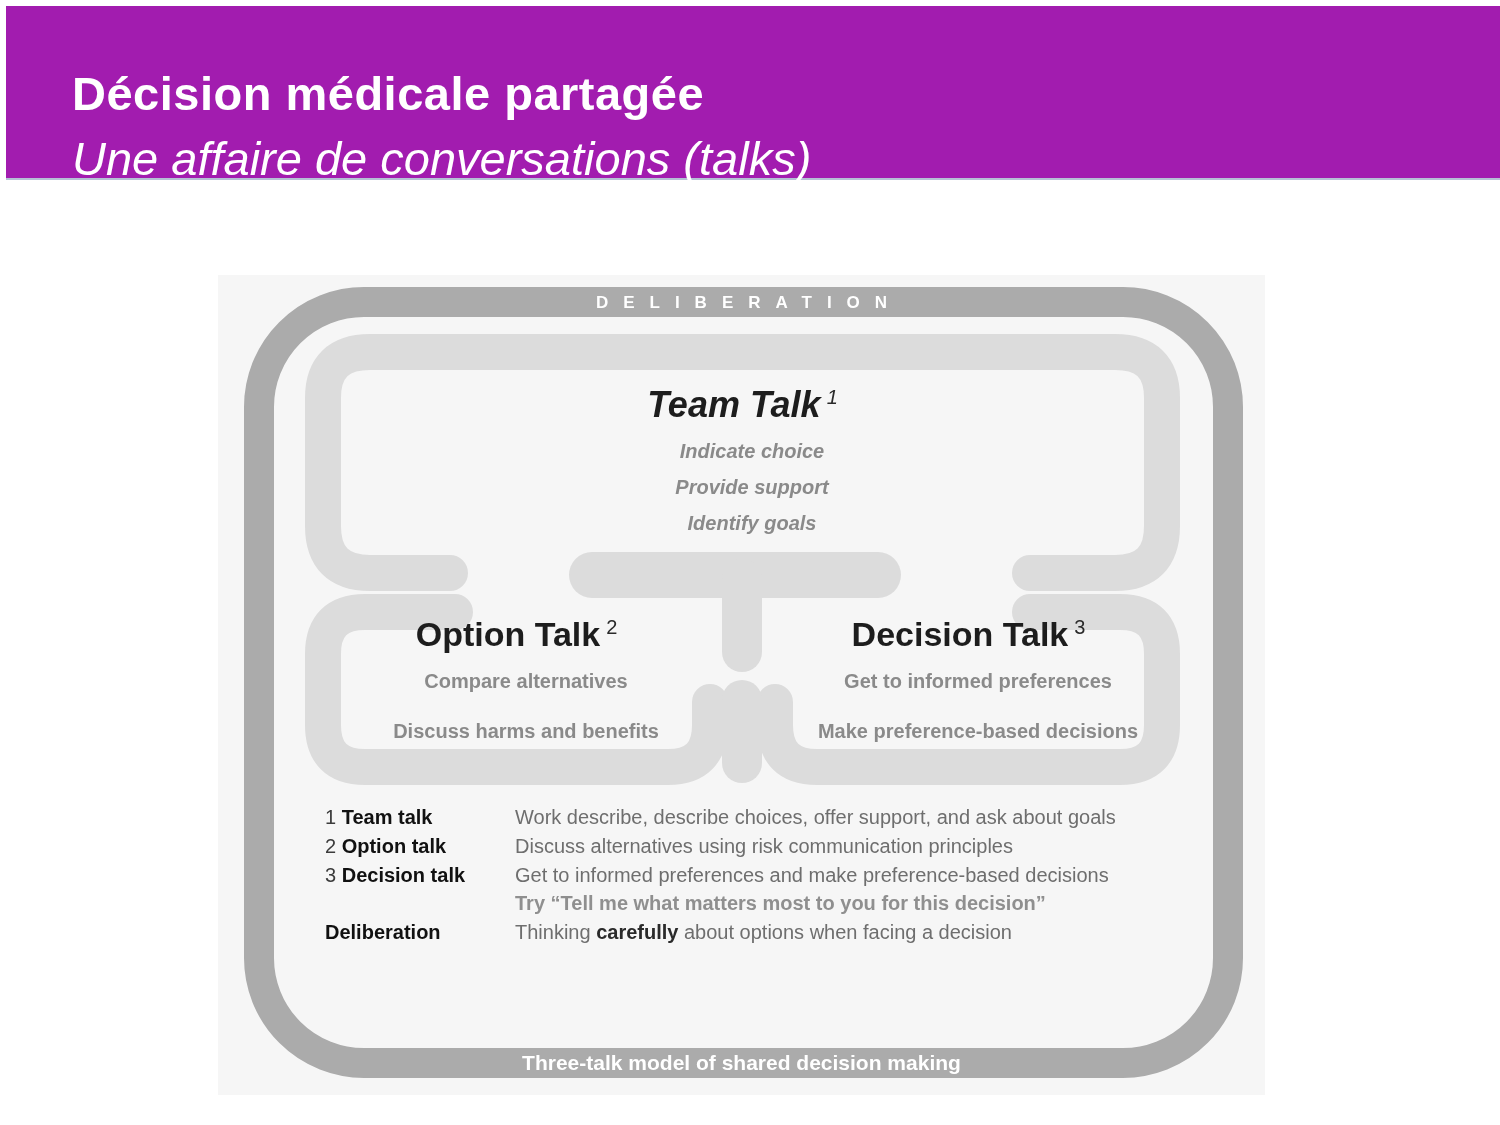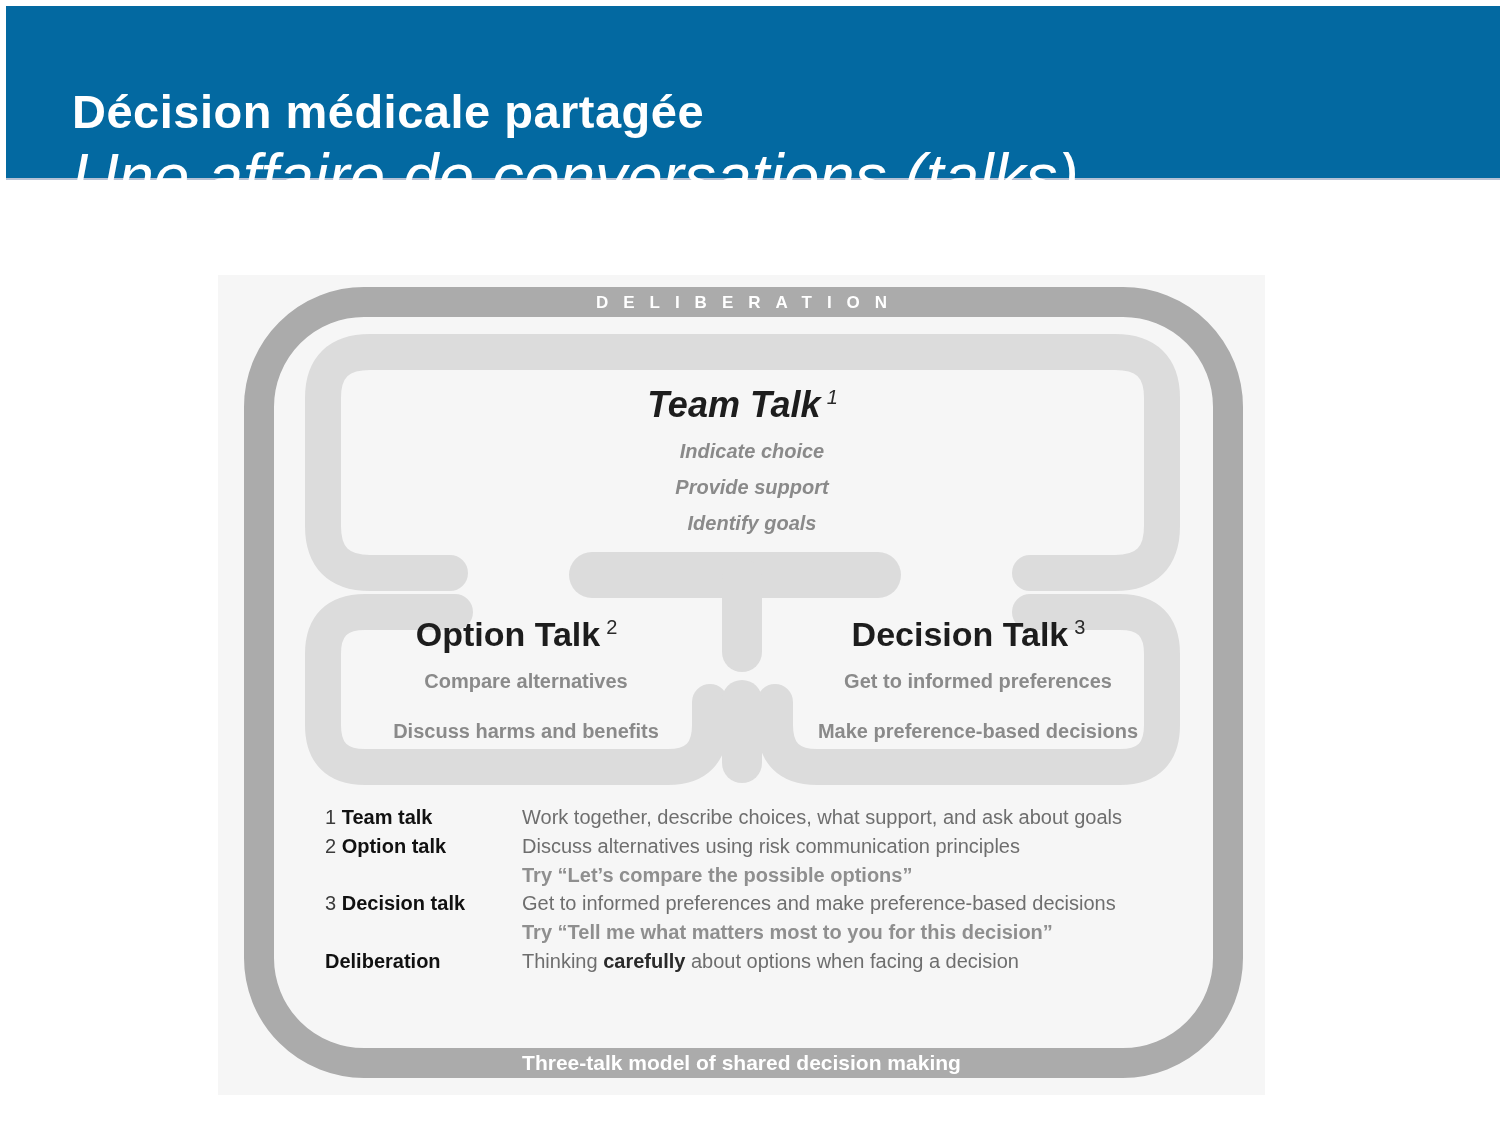--- a/index.html
+++ b/index.html
@@ -1,42 +1,42 @@
 <!DOCTYPE html>
 <html><head>
 <meta charset="utf-8">
 <style>
   html,body{margin:0;padding:0;background:#ffffff;}
   .slide{position:relative;width:1500px;height:1125px;background:#ffffff;overflow:hidden;
          font-family:"Liberation Sans",sans-serif;}
   
-  .band{position:absolute;left:6px;top:6px;right:0;height:174px;background:#0369a1;
-        border-bottom:2px solid #b5c1d5;box-sizing:border-box;padding:78px 0 0 66px;}
+  .band{position:absolute;left:6px;top:6px;right:0;height:174px;background:#a21caf;
+        border-bottom:2px solid #b5c1d5;box-sizing:border-box;padding:60px 0 0 66px;}
   .band .title{color:#ffffff;font-size:47px;font-weight:700;line-height:56px;letter-spacing:.5px;}
-  .band .subtitle{color:#ffffff;font-size:64px;font-style:italic;font-weight:400;line-height:62px;margin-top:6px;}
+  .band .subtitle{color:#ffffff;font-size:47px;font-style:italic;font-weight:400;line-height:62px;margin-top:6px;}
   
   .figure{position:absolute;left:218px;top:275px;width:1047px;height:820px;background:#f6f6f6;}
   .figure svg{position:absolute;left:0;top:0;}
   .cap-top{position:absolute;left:0;right:0;top:14px;height:28px;line-height:28px;text-align:center;
            color:#ffffff;font-size:17px;font-weight:700;letter-spacing:15px;text-indent:15px;}
   .cap-bottom{position:absolute;left:0;right:0;top:773px;height:30px;line-height:30px;text-align:center;
            color:#ffffff;font-size:21px;font-weight:700;}
   .talkblock{position:absolute;text-align:center;}
   .talkblock .hd{font-size:36px;font-weight:700;color:#1d1d1d;line-height:44px;}
   .talkblock.small .hd{font-size:34px;}
   .talkblock .hd sup{font-size:20px;font-weight:400;color:#2a2a2a;margin-left:6px;}
   .talkblock .it{font-size:20px;font-weight:700;color:#8a8a8a;line-height:24px;margin-top:12px;padding-left:19px;}
   .talkblock.small .it{margin-top:13px;}
   .talkblock.small .it + .it{margin-top:26px;}
   #team{left:123px;top:100px;width:803px;font-style:italic;}
   #option{left:123px;top:330px;width:351px;}
   #decision{left:575px;top:330px;width:351px;}
   
   .legend{position:absolute;left:107px;top:528px;width:880px;}
-  .lg-row{display:grid;grid-template-columns:190px 1fr;line-height:28.8px;white-space:nowrap;gap:7px;}
+  .lg-row{display:grid;grid-template-columns:190px 1fr;line-height:28.8px;white-space:nowrap;}
   .lg-label{font-size:20px;color:#1a1a1a;}
   .lg-label .lg-num{font-weight:400;color:#3c3c3c;}
   .lg-label b{font-weight:700;color:#111111;}
   .lg-desc{font-size:20px;color:#6e6e6e;font-weight:400;}
   .lg-desc b{color:#2a2a2a;font-weight:700;}
   .lg-try{font-size:20px;color:#8f8f8f;font-weight:700;}
 </style>
 </head>
 <body>
 
@@ -86,29 +86,25 @@
 
     <div class="talkblock small" id="decision">
       <div class="hd"><span>Decision Talk</span><sup>3</sup></div>
       <div class="it">Get to informed preferences</div>
       <div class="it">Make preference-based decisions</div>
     </div>
 
     <div class="legend">
       <div class="lg-row">
         <div class="lg-label"><span class="lg-num">1</span> <b>Team talk</b></div>
-        <div class="lg-desc">Work together, describe choices, what support, and ask about goals</div>
+        <div class="lg-desc">Work describe, describe choices, offer support, and ask about goals</div>
       </div>
       <div class="lg-row">
         <div class="lg-label"><span class="lg-num">2</span> <b>Option talk</b></div>
         <div class="lg-desc">Discuss alternatives using risk communication principles</div>
-      </div>
-      <div class="lg-row">
-        <div class="lg-label"></div>
-        <div class="lg-try">Try  “Let’s compare the possible options”</div>
       </div>
       <div class="lg-row">
         <div class="lg-label"><span class="lg-num">3</span> <b>Decision talk</b></div>
         <div class="lg-desc">Get to informed preferences and make preference-based decisions</div>
       </div>
       <div class="lg-row">
         <div class="lg-label"></div>
         <div class="lg-try">Try  “Tell me what matters most to you for this decision”</div>
       </div>
       <div class="lg-row">

